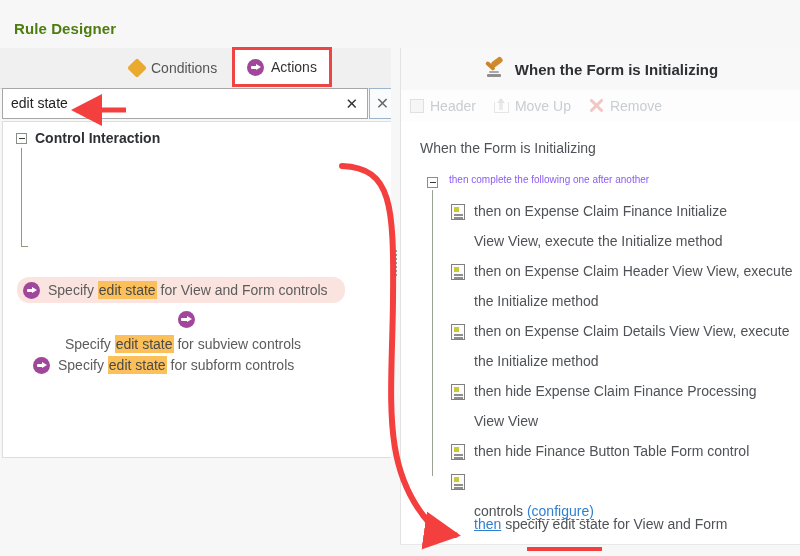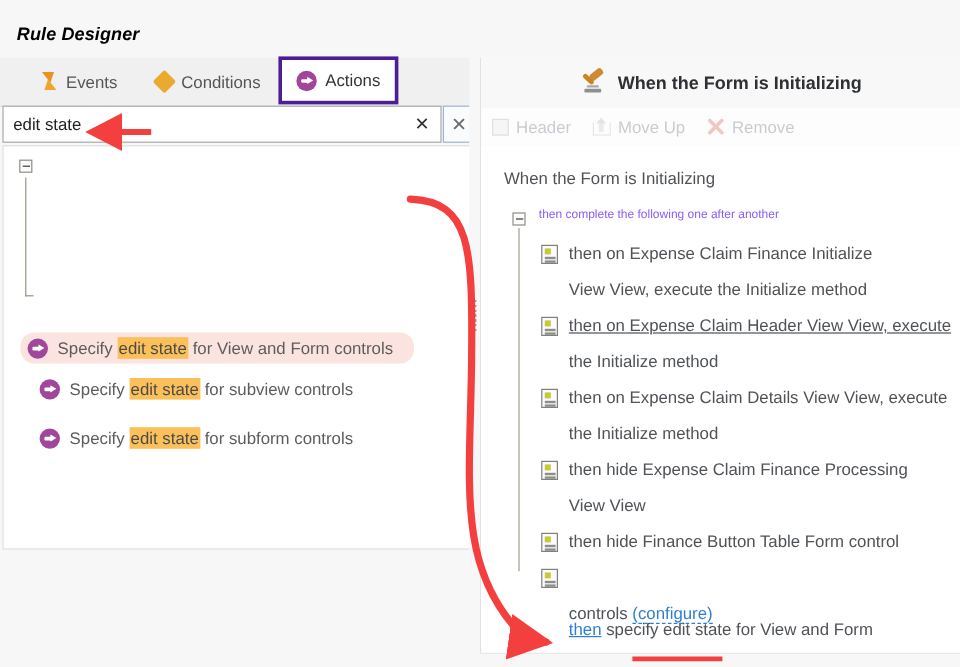--- a/index.html
+++ b/index.html
@@ -9,41 +9,41 @@
     font-family:"Liberation Sans","DejaVu Sans",sans-serif;
     -webkit-font-smoothing:antialiased;
   }
   
   #titlebar{
     position:absolute;left:0;top:0;width:800px;height:48px;
     background:#f7f7f7;
   }
   #page-title{
     position:absolute;left:14px;top:20px;
-    font-size:15px;font-weight:bold;color:#000000;letter-spacing:.1px;font-style:italic;
+    font-size:15px;font-weight:bold;color:#4d7c0f;letter-spacing:.1px;
   }
   
   #left-pane{
     position:absolute;left:0;top:48px;width:395px;height:412px;
     background:#f7f7f7;
   }
   #tabstrip{
     position:absolute;left:0;top:0;width:395px;height:40px;
     background:#f0f0f0;border-bottom:1px solid #dcdcdc;
   }
   .tab{
     position:absolute;top:0;height:40px;display:flex;align-items:center;
     gap:7px;padding:0 12px;box-sizing:border-box;cursor:default;
     font-size:14px;color:#555;
   }
   .tab .tl{white-space:nowrap;}
   #tab-events{left:22px;}
   #tab-conditions{left:118px;}
   #tab-actions{
-    left:232px;background:#ffffff;border:3px solid #4c1d95;
+    left:232px;background:#ffffff;border:3px solid #ef4444;
     height:40px;top:-1px;
   }
   #tab-actions .tl{color:#333;}
   
   .ic-bolt{
     width:14px;height:16px;position:relative;flex:none;
   }
   .ic-bolt:before{
     content:"";position:absolute;left:1px;top:0;width:0;height:0;
     border-left:7px solid transparent;border-right:3px solid transparent;
@@ -121,21 +121,21 @@
     background:#8e9a84;
   }
   .res-row{
     position:absolute;left:24px;width:312px;height:26px;
     display:flex;align-items:center;gap:8px;cursor:pointer;
   }
   .res-row .ic-arrowcircle{margin-left:6px;}
   .res-txt{font-size:14px;color:#5c5c5c;white-space:nowrap;}
   .hl{background:#fbc05a;color:#4a4a4a;padding:1px 1px;}
   #res-0{top:155px;left:14px;width:328px;background:#fbe4e0;border-radius:12px;}
-  #res-1{top:189px;}
+  #res-1{top:189px;flex-direction:column;}
   #res-2{top:230px;}
   
   #splitter{
     position:absolute;left:391px;top:48px;width:9px;height:412px;
     background:#f7f7f7;cursor:col-resize;
   }
   #splitter-grip{
     position:absolute;left:395px;top:250px;width:2px;height:26px;
     background:repeating-linear-gradient(to bottom,#9b9b9b 0 2px,transparent 2px 4px);
   }
@@ -263,44 +263,41 @@
 </head>
 <body>
 
 <div id="titlebar">
   <div id="page-title">Rule Designer</div>
 </div>
 
 <div id="left-pane">
 
   <div id="tabstrip">
-    <div class="tab" id="tab-events">
-      <span class="ic-bolt"></span>
-      <span class="tl">Events</span>
-    </div>
     <div class="tab" id="tab-conditions">
       <span class="ic-diamond"></span>
       <span class="tl">Conditions</span>
     </div>
     <div class="tab" id="tab-actions">
       <span class="ic-arrowcircle"></span>
       <span class="tl">Actions</span>
     </div>
   </div>
 
   <div id="search-row">
     <div id="search-box">
       <span id="search-input">edit state</span>
       <span id="search-clear">✕</span>
     </div>
     <div id="search-close">✕</div>
   </div>
 
   <div id="results">
     <div id="grp-expander"></div>
+    <div id="grp-label">Control Interaction</div>
     <div id="tree-line"></div>
     <div id="tree-line-foot"></div>
 
     <div class="res-row" id="res-0">
       <span class="ic-arrowcircle"></span>
       <span class="res-txt">
         <span>Specify </span><span class="hl">edit state</span><span> for View and Form controls</span>
       </span>
     </div>
 
@@ -362,21 +359,21 @@
     <div id="rp-guide"></div>
 
     <div class="rp-node" style="top:83px;">
       <span class="ic-doc"></span>
       <span class="rp-line" style="top:-1px;">then on Expense Claim Finance Initialize</span>
       <span class="rp-cont" style="top:29px;">View View, execute the Initialize method</span>
     </div>
 
     <div class="rp-node" style="top:143px;">
       <span class="ic-doc"></span>
-      <span class="rp-line" style="top:-1px;text-decoration:underline;">then on Expense Claim Header View View, execute</span>
+      <span class="rp-line" style="top:-1px;">then on Expense Claim Header View View, execute</span>
       <span class="rp-cont" style="top:29px;">the Initialize method</span>
     </div>
 
     <div class="rp-node" style="top:203px;">
       <span class="ic-doc"></span>
       <span class="rp-line" style="top:-1px;">then on Expense Claim Details View View, execute</span>
       <span class="rp-cont" style="top:29px;">the Initialize method</span>
     </div>
 
     <div class="rp-node" style="top:263px;">

